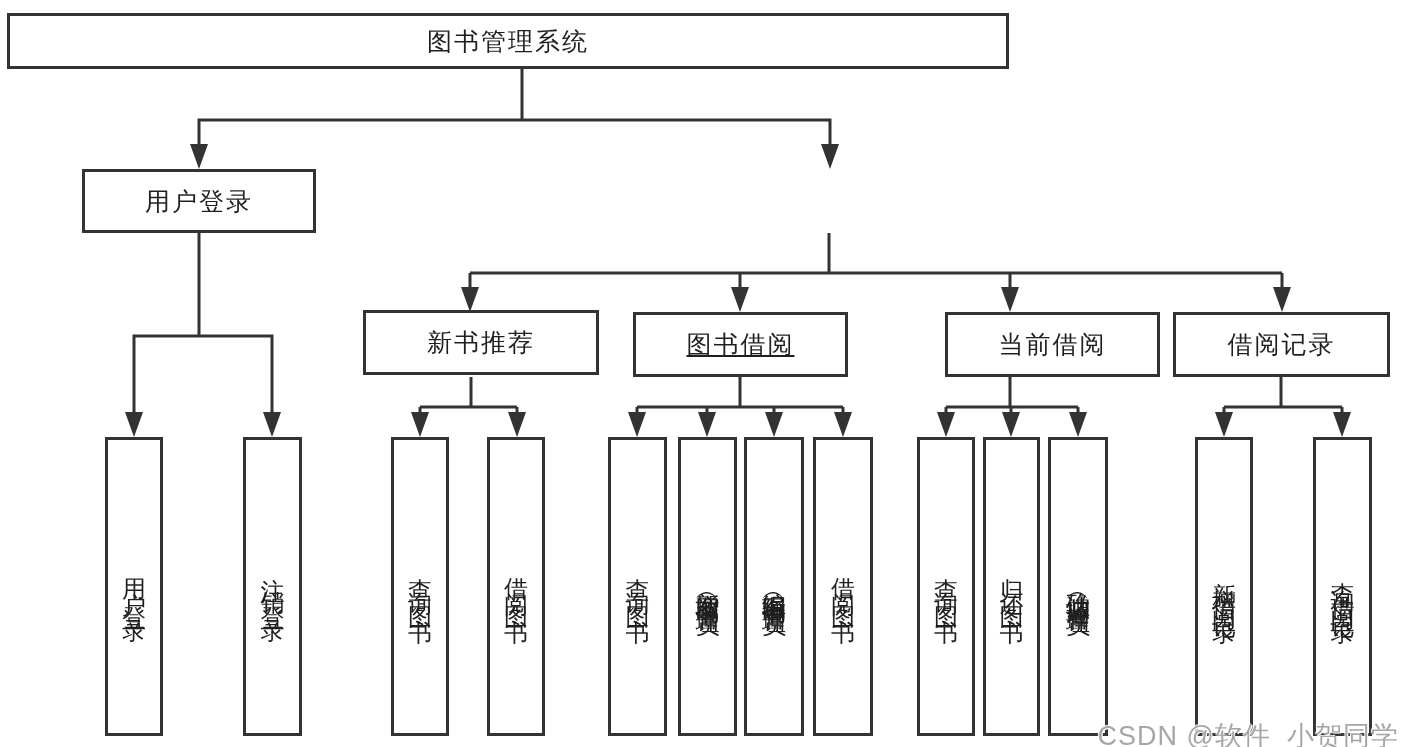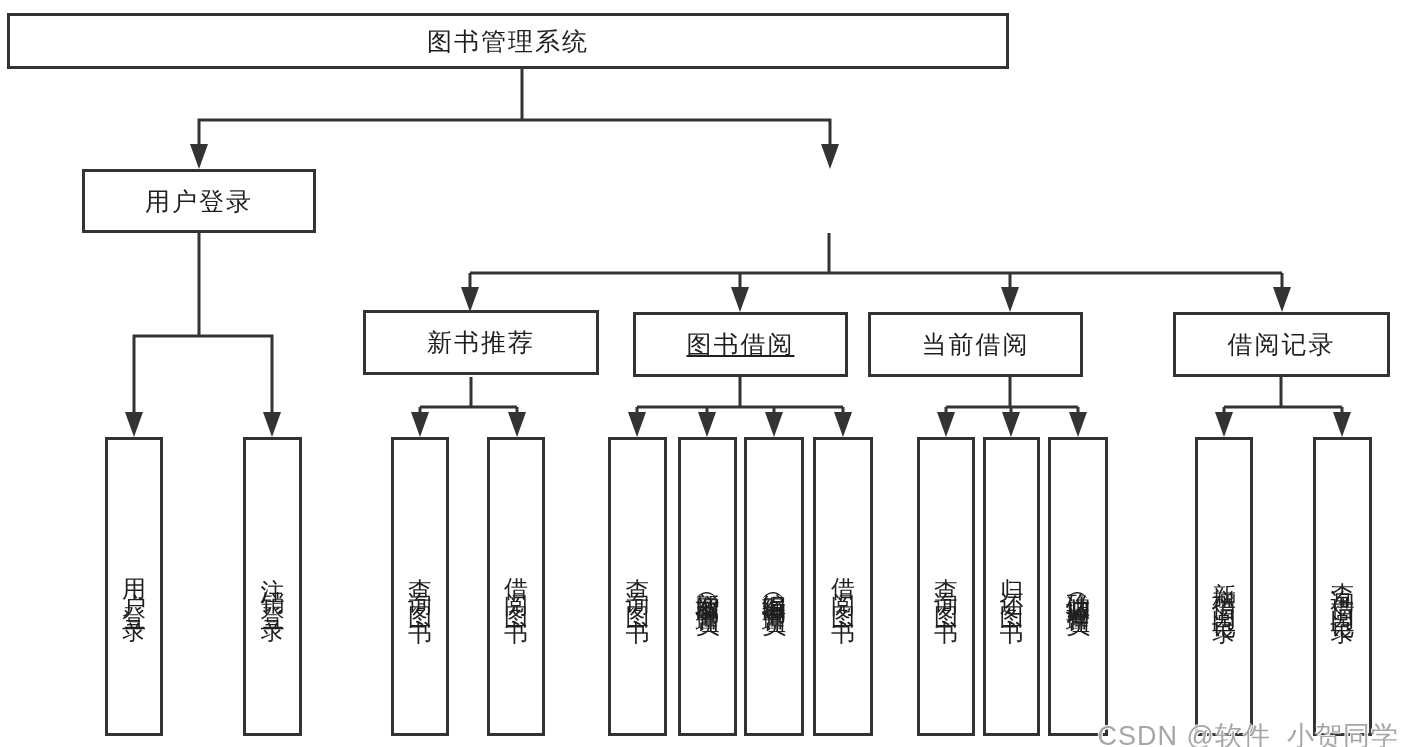--- a/index.html
+++ b/index.html
@@ -12,21 +12,21 @@
   svg.connectors path.arrow { fill:var(--line-color); stroke:none; }
   .box { position:absolute; box-sizing:border-box; border:3px solid var(--line-color);
          background:var(--bg-color); display:flex; align-items:center; justify-content:center;
          color:var(--text-color); }
   .hlabel { font-size:25px; letter-spacing:2px; white-space:nowrap; }
   .root  { left:7px;   top:13px;  width:1002px; height:56px; }
   .b-user{ left:82px;   top:169px; width:234px;  height:64px; }
   .b-mgmt{ left:710px;  top:169px; width:238px;  height:64px; }
   .n-nb  { left:363px;  top:296px; width:236px;  height:65px;margin-top:14px; }
   .n-bb  { left:633px;  top:312px; width:215px;  height:65px;text-decoration:underline; }
-  .n-cb  { left:868px;  top:312px; width:215px;  height:65px; }
+  .n-cb  { left:945px;  top:312px; width:215px;  height:65px; }
   .n-br  { left:1173px; top:312px; width:217px;  height:65px; }
   .leaf  { top:437px; height:299px; }
   .vt { writing-mode:vertical-rl; text-orientation:mixed; font-size:24px; line-height:1;
         white-space:nowrap; }
   .ls-lg { letter-spacing:14px; }
   .ls-md { letter-spacing:8px; }
   .ls-sm { letter-spacing:3px; }
   .l1  { left:105px;  width:58px; }
   .l2  { left:243px;  width:59px; }
   .l3  { left:391px;  width:58px; }

